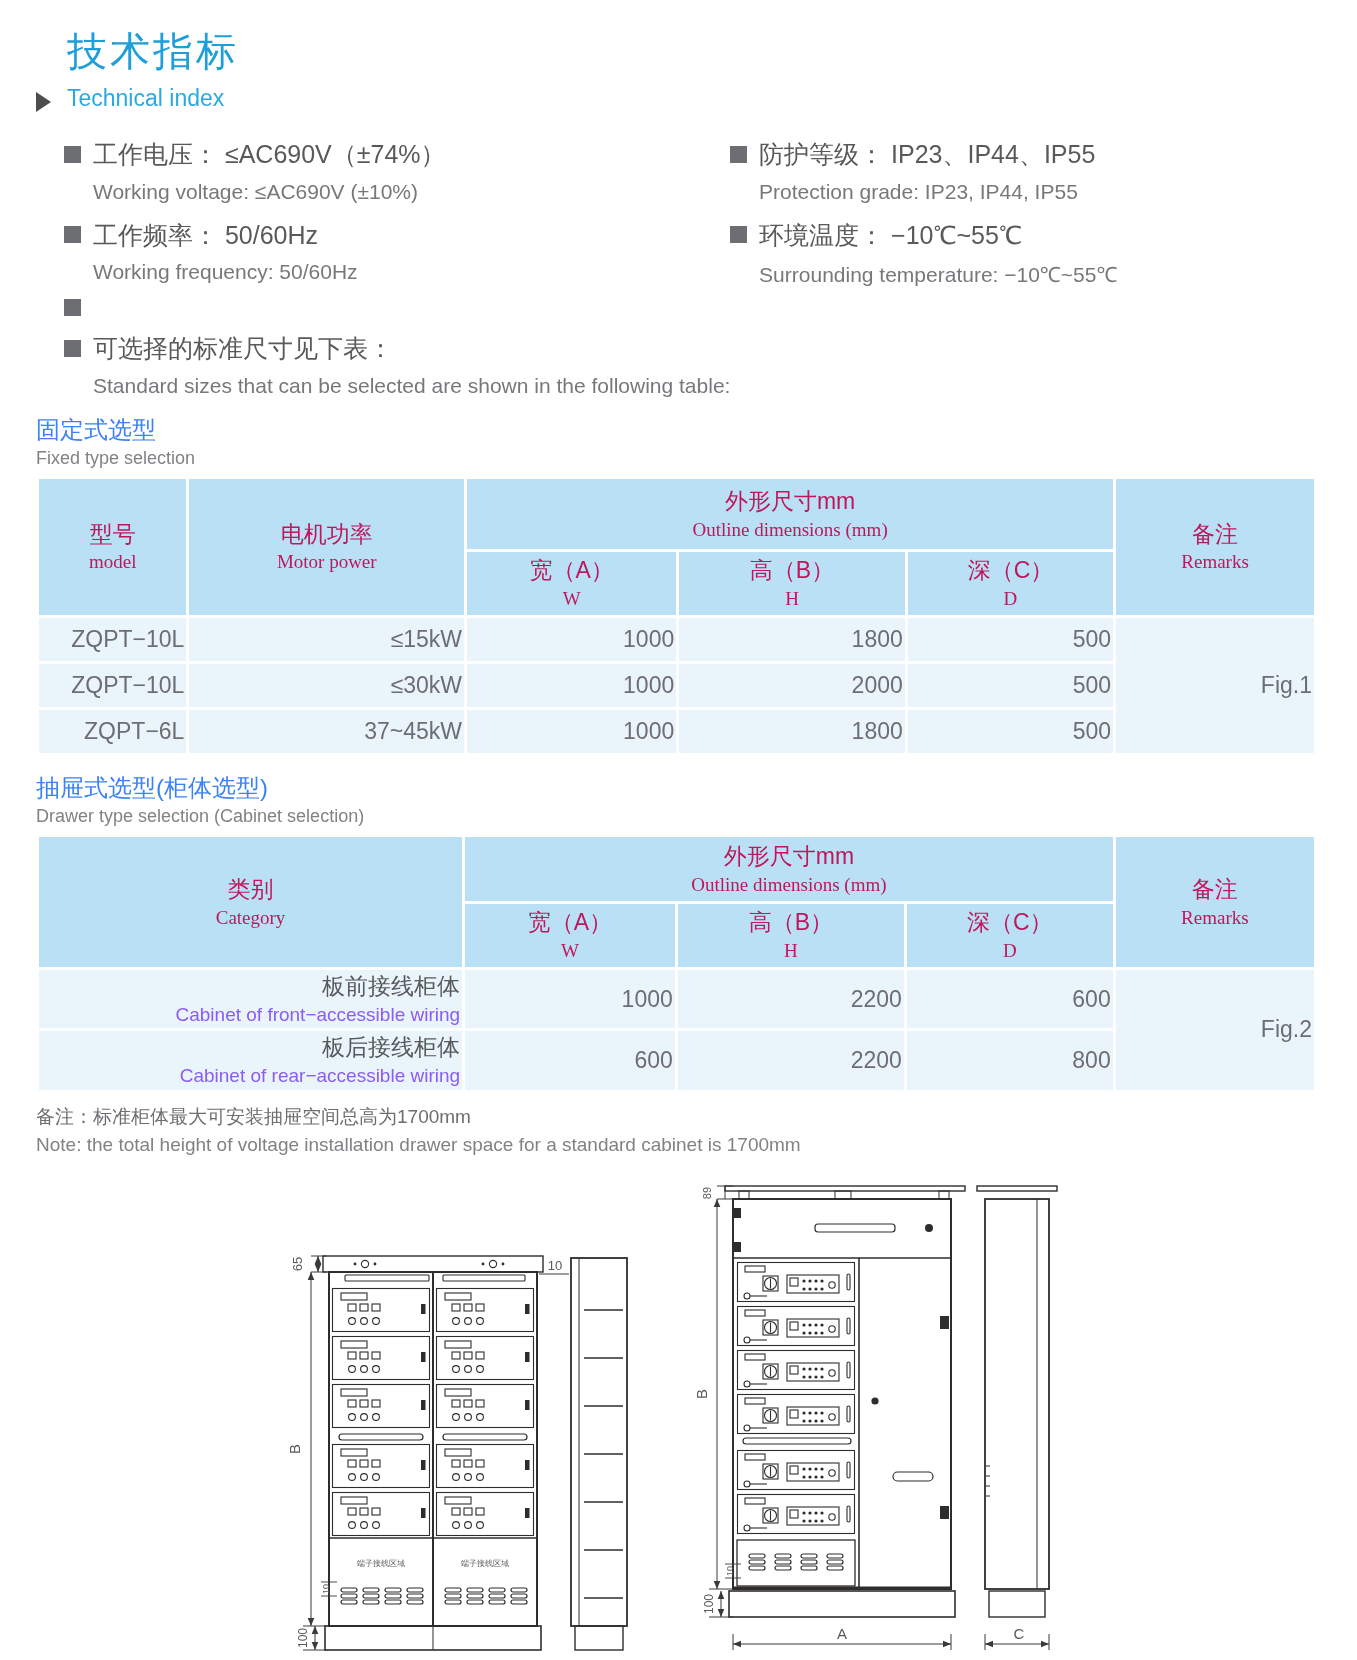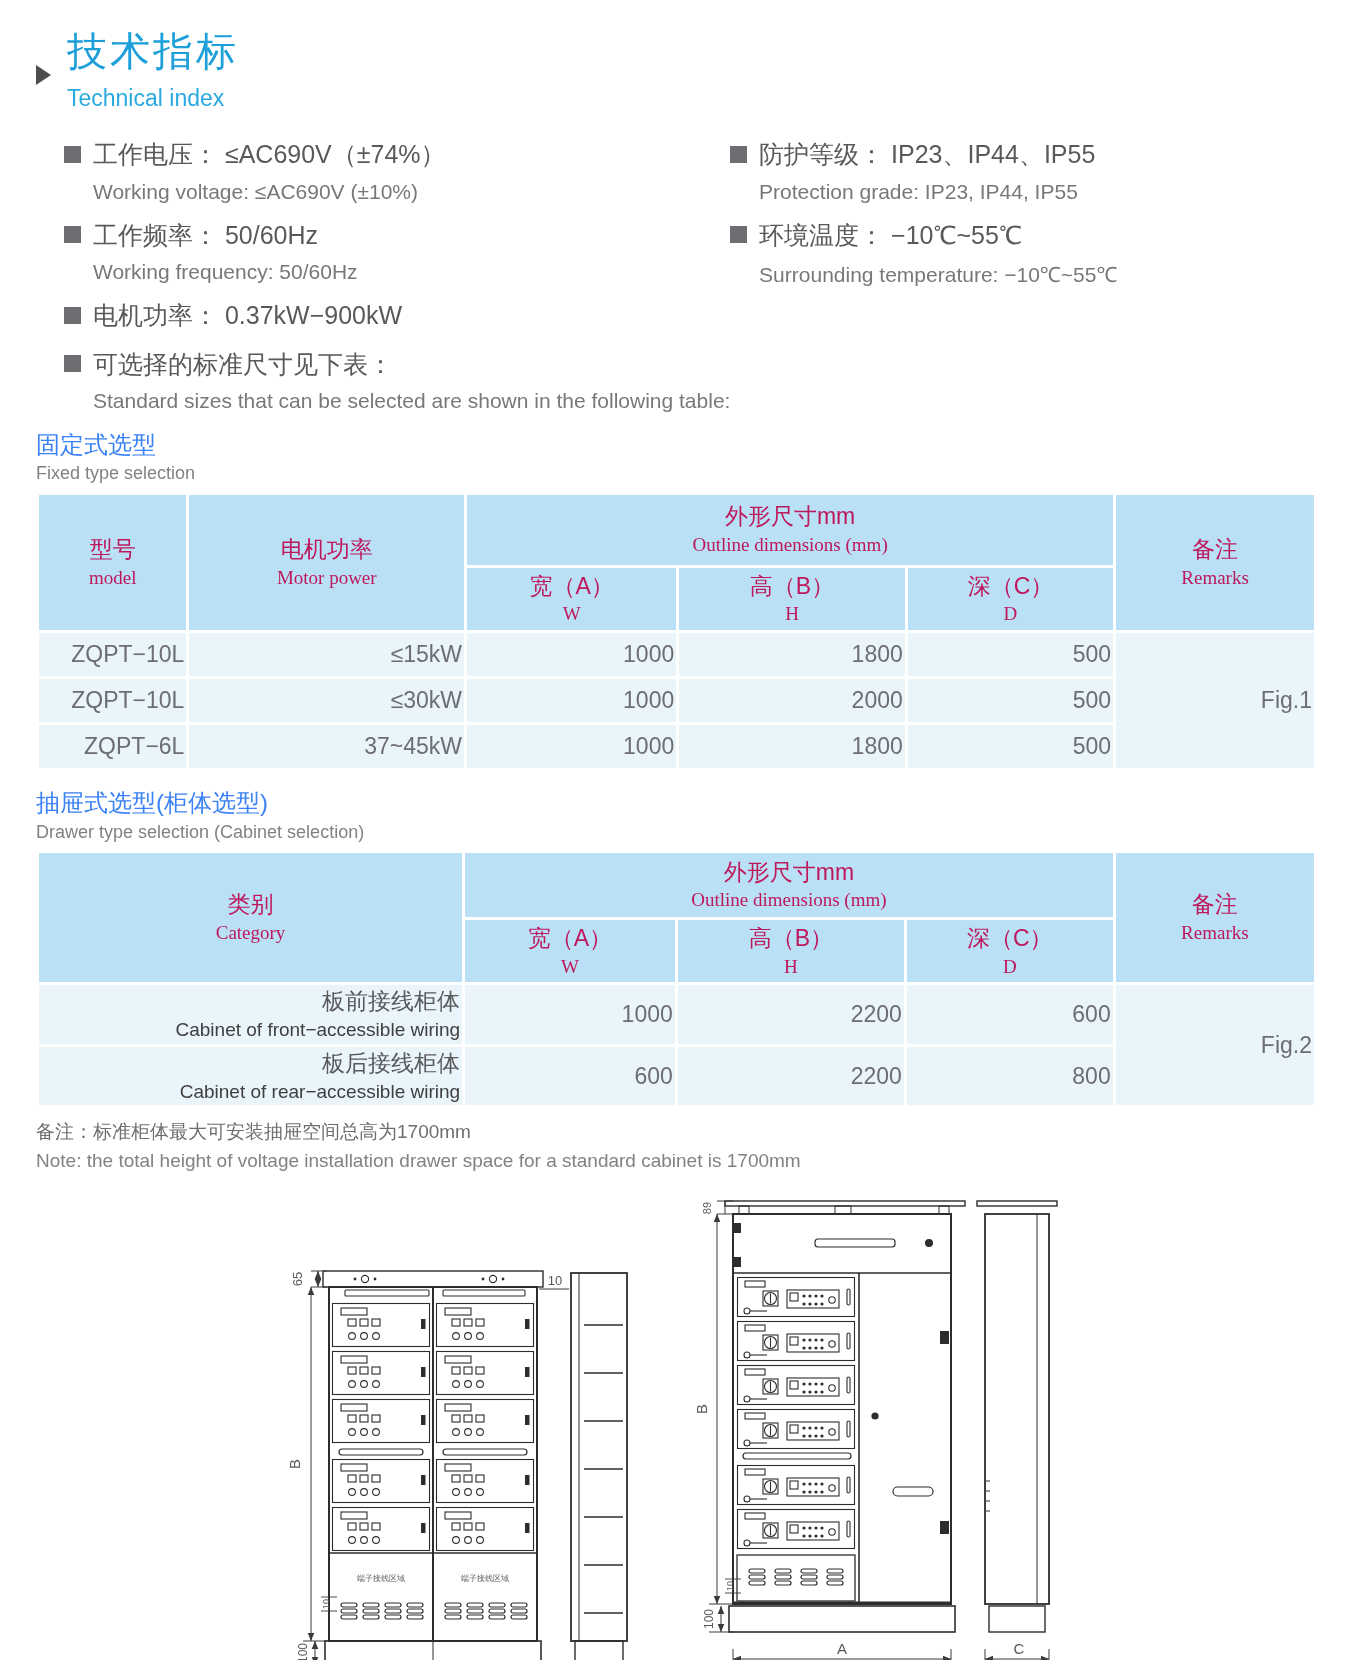--- a/index.html
+++ b/index.html
@@ -4,21 +4,21 @@
 <style>
   * { box-sizing: border-box; }
   html,body { margin:0; padding:0; background:#fff; }
   body {
     width:1357px; height:1660px; overflow:hidden;
     font-family:"Liberation Sans", sans-serif; color:#58595b;
   }
   .page { padding:24px 40px 0 36px; }
 
   
-  .title-block { display:flex; align-items:center; gap:16px; }
+  .title-block { display:flex; align-items:flex-end; gap:16px; }
   .title-arrow {
     width:0; height:0; margin-top:14px;
     border-left:15px solid #4d4d4f;
     border-top:10px solid transparent;
     border-bottom:10px solid transparent;
   }
   .page-title { margin:0; font-size:40px; font-weight:400; color:#1d9fd9; letter-spacing:3px; }
   .page-subtitle { font-size:23px; color:#2aa9e0; margin-top:6px; }
 
   
@@ -42,21 +42,21 @@
   table.blue-table td { background:#e9f4fb; text-align:right; font-size:23px; color:#6d6e71; padding:2px;margin-top:14px; }
   th .zh { display:block; font-size:23px; color:#be185d; line-height:1.25; }
   th .en { display:block; font-size:19px; color:#be185d; line-height:1.25; margin-top:2px;font-family:Liberation Serif, serif; }
   .t1 thead tr.hrow1 th { height:70px; }
   .t1 thead tr.hrow2 th { height:52px; }
   .t1 tbody td { height:43px; }
   .t2 thead tr.hrow1 th { height:64px; }
   .t2 thead tr.hrow2 th { height:52px; }
   .t2 tbody td { height:48px; }
   td.cat .zh { display:block; font-size:23px; color:#58595b; line-height:1.25; }
-  td.cat .en { display:block; font-size:19px; color:#404040; line-height:1.25; margin-top:2px; }
+  td.cat .en { display:block; font-size:19px; color:#8b5cf6; line-height:1.25; margin-top:2px; }
   td.remark-cell { font-size:24px; }
 
   
   .note { margin-top:10px; line-height:1.5; }
   .note-zh { font-size:19px; color:#6d6e71; }
   .note-en { font-size:19px; color:#808285; }
 
   
   .figures { display:flex; justify-content:center; align-items:flex-end; gap:60px; margin-top:6px; }
   .fig-svg text { font-family:"Liberation Sans", sans-serif; fill:#58595b; }
@@ -86,21 +86,20 @@
       <div class="spec">
         <div class="spec-zh">
             <span class="bullet"></span>
             <span>工作频率： 50/60Hz</span>
           </div>
         <div class="spec-en">Working frequency: 50/60Hz</div>
       </div>
       <div class="spec">
         <div class="spec-zh">
             <span class="bullet"></span>
-            <span>电机功率： 0.37kW−900kW</span>
           </div>
       </div>
     </div>
     <div class="specs-col right">
       <div class="spec">
         <div class="spec-zh">
             <span class="bullet"></span>
             <span>防护等级： IP23、IP44、IP55</span>
           </div>
         <div class="spec-en">Protection grade: IP23, IP44, IP55</div>

